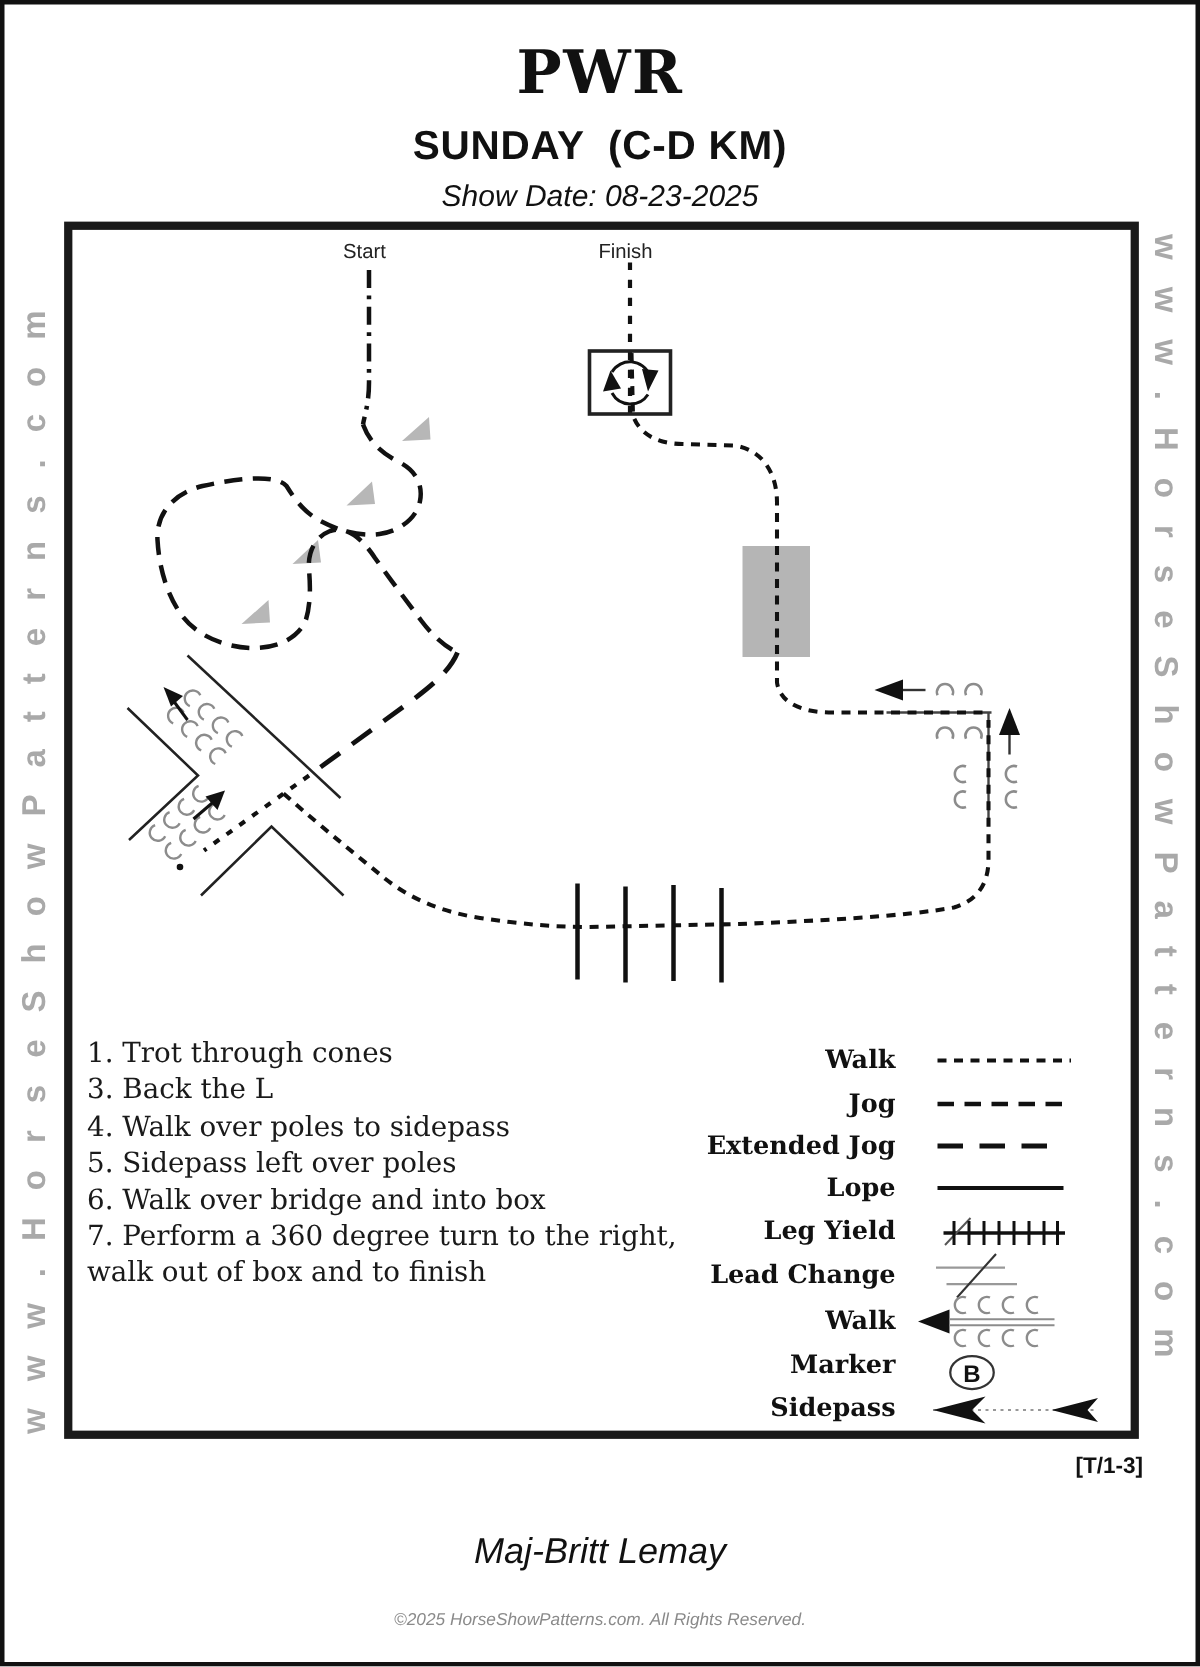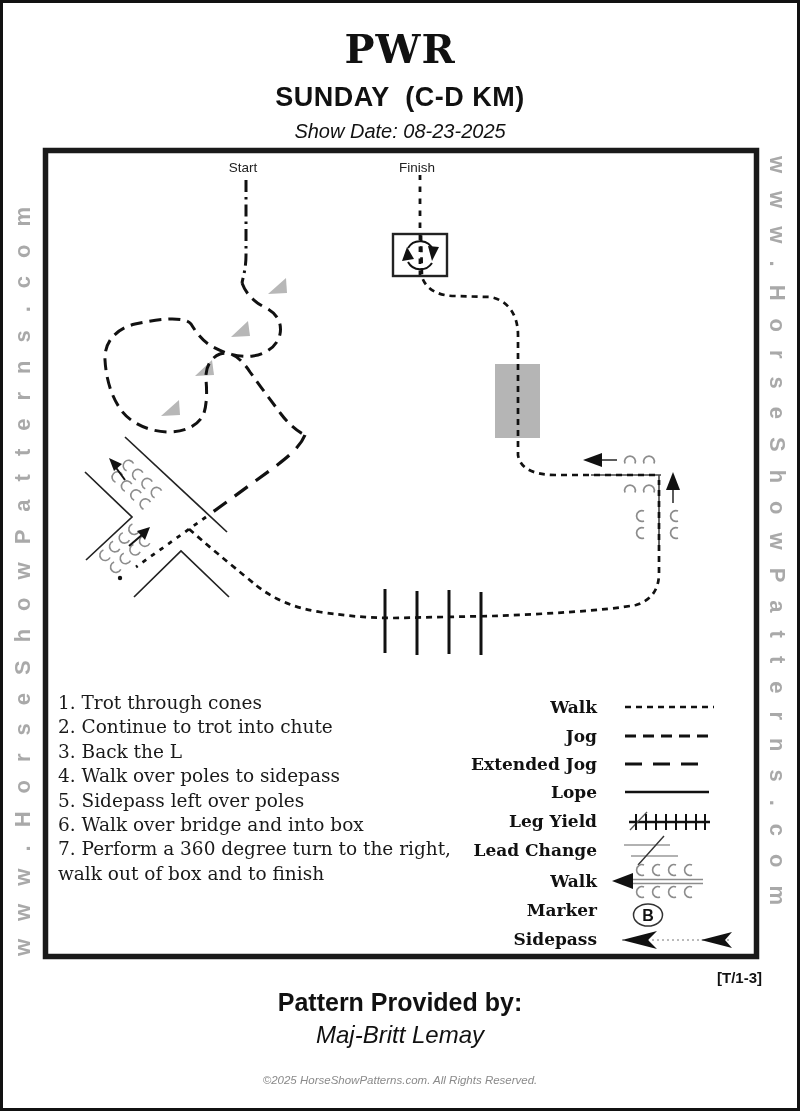--- a/index.html
+++ b/index.html
@@ -259,36 +259,34 @@
       <g>
         <line x1="619" y1="937" x2="728" y2="937" stroke="#777" stroke-width="1" stroke-dasharray="2 3"></line>
         <polygon points="619,937 654,928 645,937 654,946" fill="#111"></polygon>
         <polygon points="698,937 729,929 722,937 729,945" fill="#111"></polygon>
       </g>
     </g>
   </svg>
 
   <div class="abs instructions">
     <div>1. Trot through cones</div>
-    <div>2. Continue to trot into chute</div>
     <div>3. Back the L</div>
     <div>4. Walk over poles to sidepass</div>
     <div>5. Sidepass left over poles</div>
     <div>6. Walk over bridge and into box</div>
     <div>7. Perform a 360 degree turn to the right, walk out of box and to finish</div>
   </div>
 
   <div class="abs legend-label" style="top:694px;">Walk</div>
   <div class="abs legend-label" style="top:723px;">Jog</div>
   <div class="abs legend-label" style="top:751px;">Extended Jog</div>
   <div class="abs legend-label" style="top:779px;">Lope</div>
   <div class="abs legend-label" style="top:808px;">Leg Yield</div>
   <div class="abs legend-label" style="top:837px;">Lead Change</div>
   <div class="abs legend-label" style="top:868px;">Walk</div>
   <div class="abs legend-label" style="top:897px;">Marker</div>
   <div class="abs legend-label" style="top:926px;">Sidepass</div>
 
   <div class="abs pattern-ref">[T/1-3]</div>
-  <div class="abs provided-by">Pattern Provided by:</div>
   <div class="abs provider-name">Maj-Britt Lemay</div>
   <div class="abs copyright">©2025 HorseShowPatterns.com. All Rights Reserved.</div>
 
 </div>
 
 </body></html>

